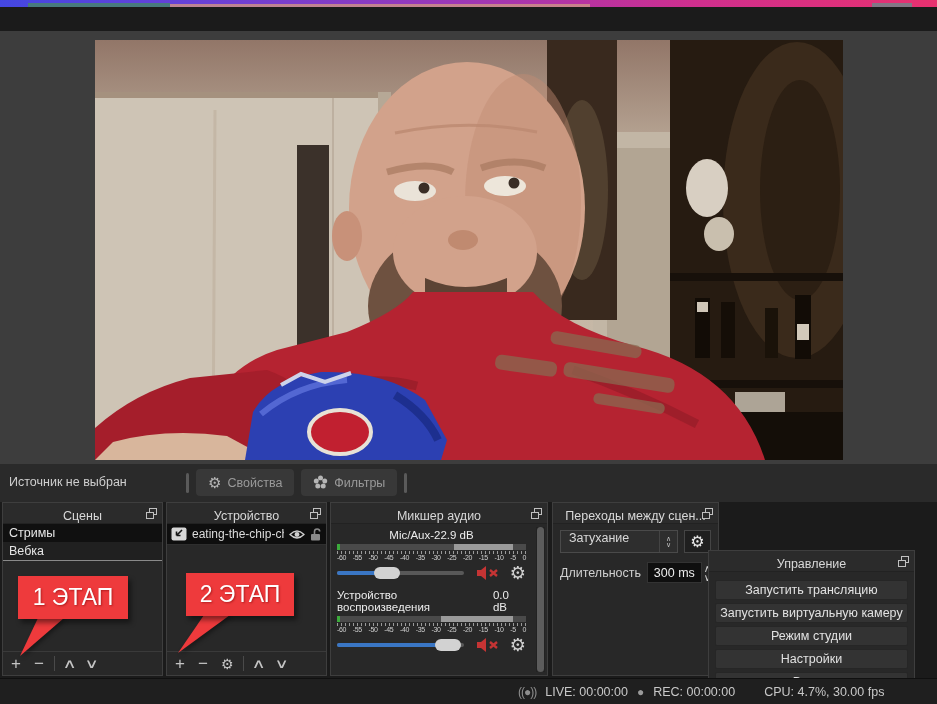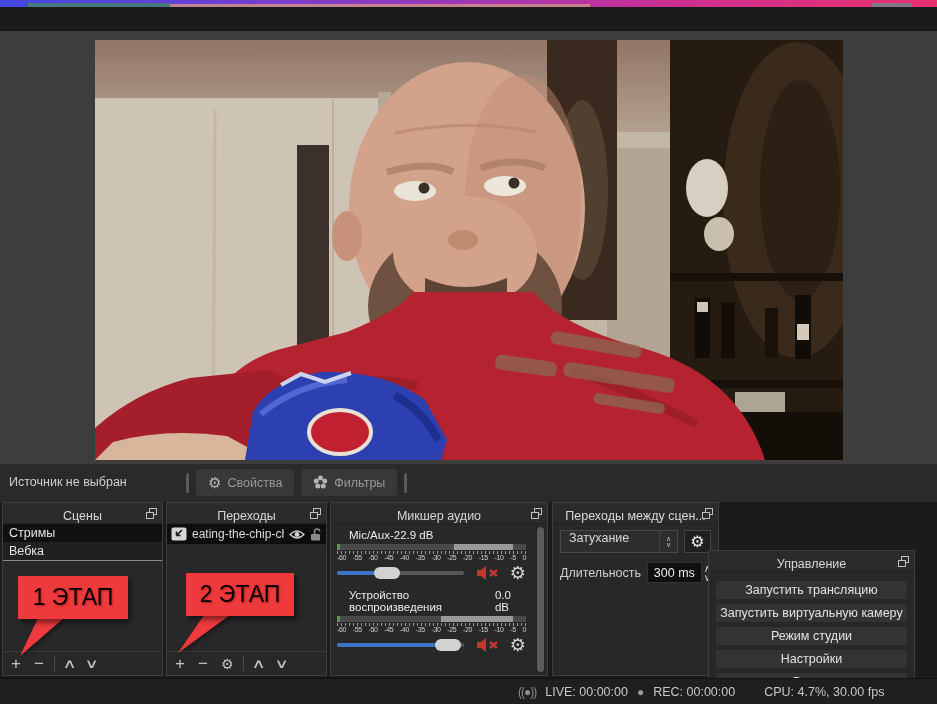--- a/index.html
+++ b/index.html
@@ -56,21 +56,21 @@
 
   .panel-toolbar { position:absolute; left:0; right:0; bottom:0; height:24px;
     border-top:1px solid #3a3a3a; display:flex; align-items:center; gap:13px; padding:0 8px; }
   .tb-btn { color:#c4c4c4; font-size:17px; line-height:20px; }
   .tb-btn.small { font-size:13px; transform:scaleX(1.5); }
   .tb-gear { color:#c4c4c4; font-size:14px; }
   .tb-sep { width:1px; height:15px; background:#4a4a4a; margin:0 -3px; }
 
   
   .mixer-body { padding:5px 8px 0 6px; width:203px; }
-  .ch-head { display:flex; justify-content:flex-start; font-size:11.5px; color:#ececec;margin-left:12px; }
+  .ch-head { display:flex; justify-content:center; font-size:11.5px; color:#ececec; }
   .meter { position:relative; height:6px; background:#4a4a4a; margin:3px 0 1px; }
   .meter-green { position:absolute; left:0; top:0; bottom:0; width:3px; background:#3cab3c; }
   .meter-hi { position:absolute; top:0; bottom:0; background:#9a9a9a; }
   .ruler { height:3px; margin-top:1px;
     background:repeating-linear-gradient(90deg,#9a9a9a 0 1px,transparent 1px 4px); }
   .scale { display:flex; justify-content:space-between; font-size:7px; color:#cfcfcf; letter-spacing:-0.3px; }
   .ch-controls { display:flex; align-items:center; margin:3px 0 7px; }
   .slider { position:relative; width:130px; height:4px; background:#585858; border-radius:2px; }
   .slider-fill { height:4px; background:#3a76c4; border-radius:2px; }
   .slider-handle { position:absolute; top:-4px; width:26px; height:12px; background:#d2d2d2;
@@ -104,21 +104,21 @@
 
   
   .statusbar { position:absolute; left:0; top:678px; width:937px; height:26px; background:#1f1f1f;
     border-top:1px solid #101010; display:flex; align-items:center; padding-left:518px; gap:9px;
     font-size:12.5px; color:#c8c8c8; white-space:nowrap; }
   .b-ic { color:#8e8e8e; font-size:12px; letter-spacing:-1px; }
   .rec-dot { color:#9a9a9a; font-size:12px; }
   .cpu { margin-left:20px; }
 
   
-  .callout { position:absolute; background:#ee3a3c; color:#000000; font-size:23px;
+  .callout { position:absolute; background:#ee3a3c; color:#ffffff; font-size:23px;
     display:flex; align-items:center; justify-content:center;
     box-shadow:3px 4px 5px rgba(0,0,0,.45); text-shadow:1px 1px 2px rgba(120,0,0,.5); z-index:5; }
   .callout-tail { position:absolute; z-index:4; filter:drop-shadow(2px 2px 2px rgba(0,0,0,.4)); }
 </style>
 </head>
 <body>
 
 <div class="app">
 
   <div class="top-strip">
@@ -248,21 +248,21 @@
       <span class="tb-btn">+</span>
       <span class="tb-btn">−</span>
       <span class="tb-sep"></span>
       <span class="tb-btn small">∧</span>
       <span class="tb-btn small">∨</span>
     </div>
   </div>
 
   <div class="panel p-sources">
     <div class="panel-header">
-      <span class="panel-title">Переходы</span>
+      <span class="panel-title">Устройство</span>
       <svg class="dock-ic" width="11" height="11">
         <rect x="3.5" y="0.5" width="7" height="6" fill="none" stroke="#c0c0c0"></rect>
         <rect x="0.5" y="4.5" width="7" height="6" fill="#2b2b2b" stroke="#c0c0c0"></rect>
       </svg>
     </div>
     <div class="src-row">
       <svg width="16" height="14">
         <rect x="0.5" y="0.5" width="15" height="13" rx="2" fill="#d6d6d6"></rect>
         <path d="M11 3 L5.5 8.5 M5.5 8.5 h4 M5.5 8.5 v-4" stroke="#141414" stroke-width="1.6" fill="none"></path>
       </svg>

